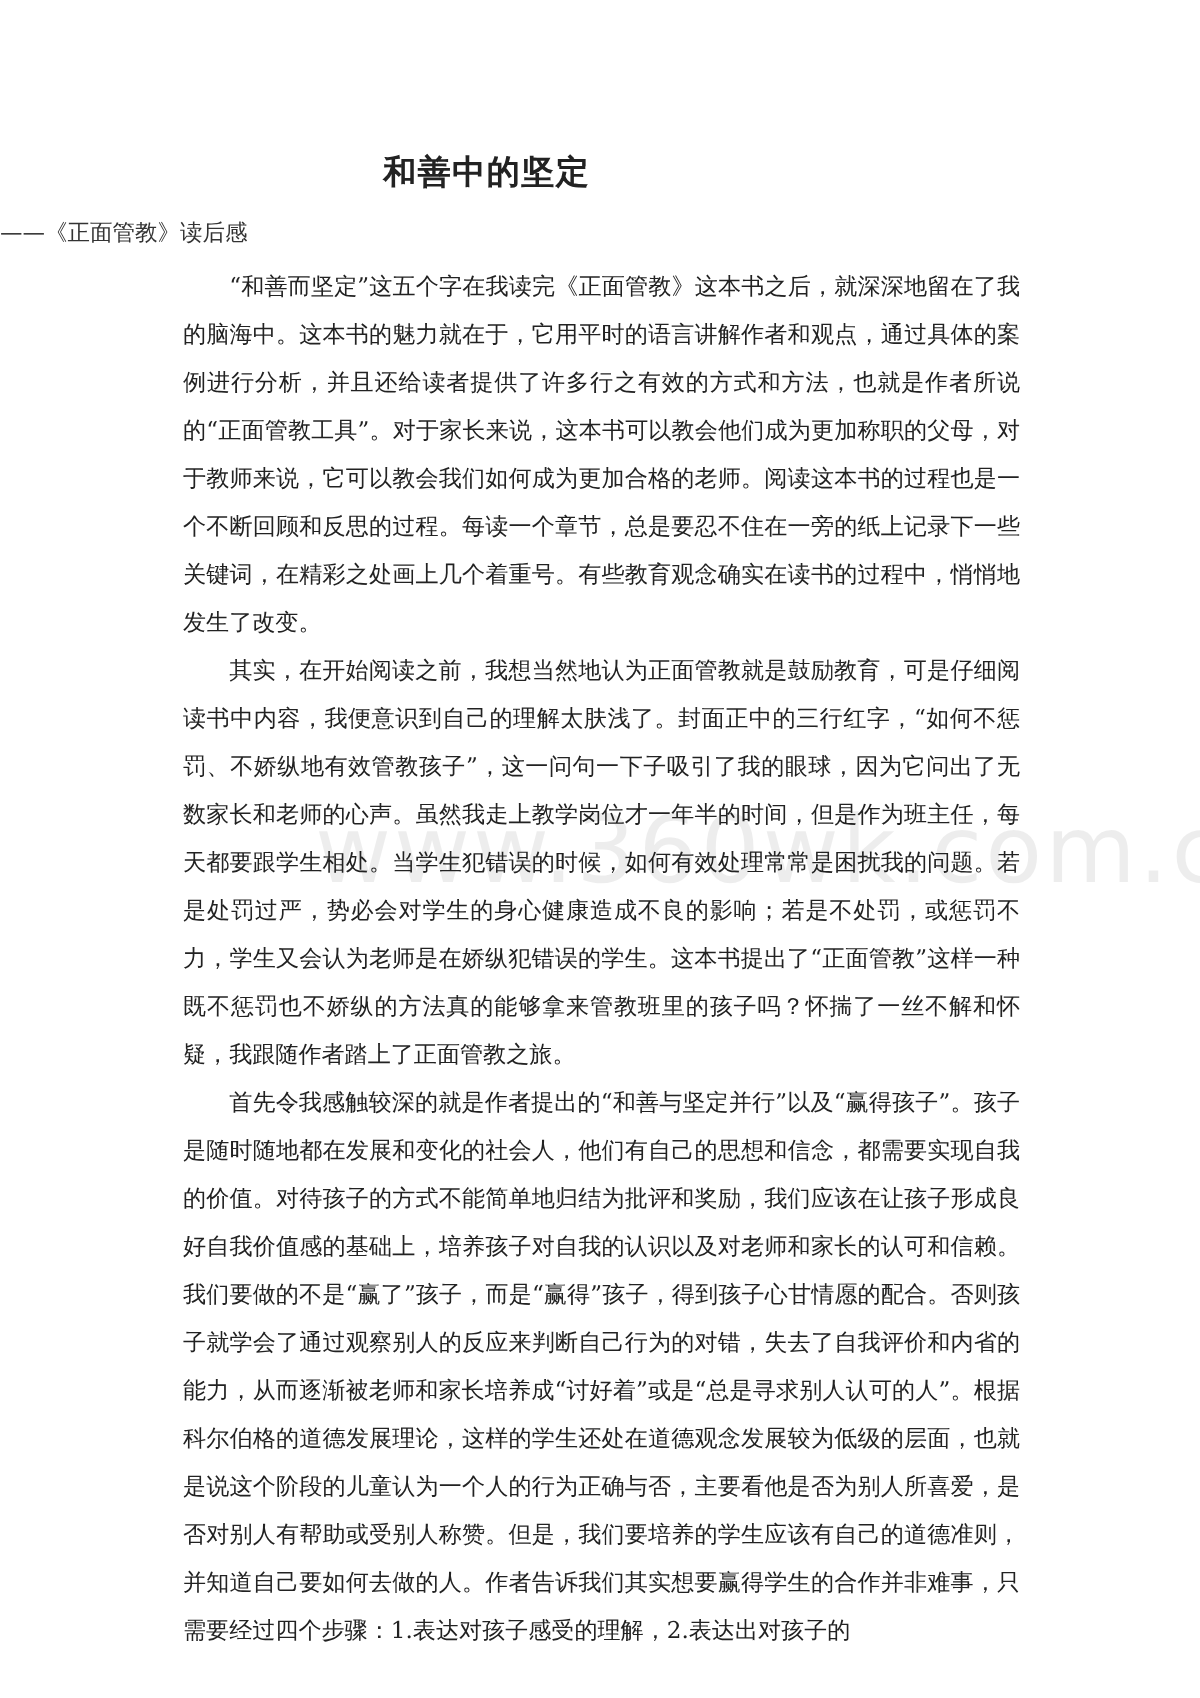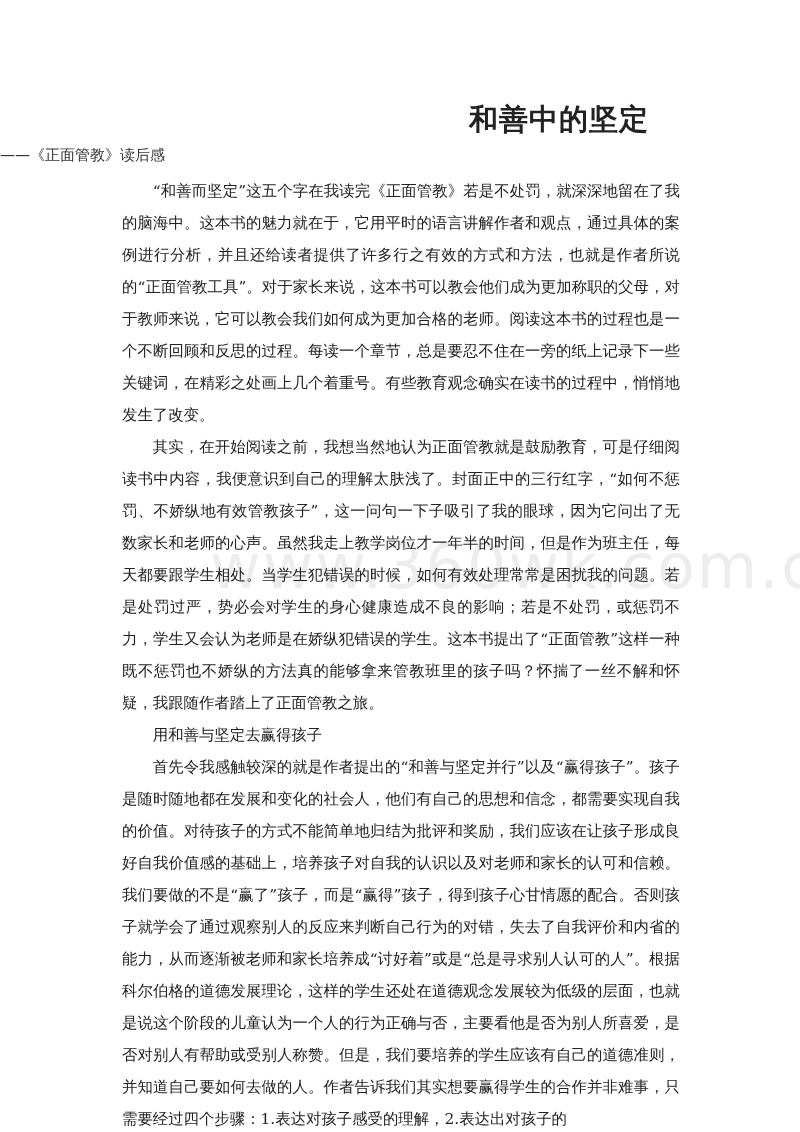--- a/index.html
+++ b/index.html
@@ -1,22 +1,22 @@
 <!DOCTYPE html>
 <html><head>
 <meta charset="utf-8">
 <style>
   html, body { margin: 0; padding: 0; background: #ffffff; }
   body { width: 800px; height: 1132px; position: relative; overflow: hidden; }
   .page {
     position: absolute; left: 0; top: 0; width: 800px; height: 1132px; background: #fff;
   }
   .title {
-    position: absolute; left: 0; top: 100px; width: 649px; text-align: right;
-    font-family: "DejaVu Sans", sans-serif; font-weight: bold; font-size: 29px;
+    position: absolute; left: 0; top: 100px; width: 649px; text-align: center;
+    font-family: "DejaVu Sans", sans-serif; font-weight: bold; font-size: 22px;
     color: #222; letter-spacing: 1px;
   }
   .subtitle {
     position: absolute; left: 0; top: 146px; width: 800px; text-align: left;
     font-family: "DejaVu Sans", sans-serif; font-size: 15px; color: #333;
   }
   .body {
     position: absolute; left: 122px; top: 175px; width: 558px;
     font-family: "DejaVu Serif", serif; font-size: 15.4px; line-height: 32px;
     color: #222; text-align: justify;
@@ -29,18 +29,17 @@
   }
 </style>
 </head>
 <body>
 
 <div class="page">
   <div class="title">和善中的坚定</div>
   <div class="subtitle">——《正面管教》读后感</div>
   <div class="watermark">www.360wk.com.cn</div>
   <div class="body">
-    <p>“和善而坚定”这五个字在我读完《正面管教》若是不处罚，就深深地留在了我的脑海中。这本书的魅力就在于，它用平时的语言讲解作者和观点，通过具体的案例进行分析，并且还给读者提供了许多行之有效的方式和方法，也就是作者所说的“正面管教工具”。对于家长来说，这本书可以教会他们成为更加称职的父母，对于教师来说，它可以教会我们如何成为更加合格的老师。阅读这本书的过程也是一个不断回顾和反思的过程。每读一个章节，总是要忍不住在一旁的纸上记录下一些关键词，在精彩之处画上几个着重号。有些教育观念确实在读书的过程中，悄悄地发生了改变。</p>
+    <p>“和善而坚定”这五个字在我读完《正面管教》这本书之后，就深深地留在了我的脑海中。这本书的魅力就在于，它用平时的语言讲解作者和观点，通过具体的案例进行分析，并且还给读者提供了许多行之有效的方式和方法，也就是作者所说的“正面管教工具”。对于家长来说，这本书可以教会他们成为更加称职的父母，对于教师来说，它可以教会我们如何成为更加合格的老师。阅读这本书的过程也是一个不断回顾和反思的过程。每读一个章节，总是要忍不住在一旁的纸上记录下一些关键词，在精彩之处画上几个着重号。有些教育观念确实在读书的过程中，悄悄地发生了改变。</p>
     <p>其实，在开始阅读之前，我想当然地认为正面管教就是鼓励教育，可是仔细阅读书中内容，我便意识到自己的理解太肤浅了。封面正中的三行红字，“如何不惩罚、不娇纵地有效管教孩子”，这一问句一下子吸引了我的眼球，因为它问出了无数家长和老师的心声。虽然我走上教学岗位才一年半的时间，但是作为班主任，每天都要跟学生相处。当学生犯错误的时候，如何有效处理常常是困扰我的问题。若是处罚过严，势必会对学生的身心健康造成不良的影响；若是不处罚，或惩罚不力，学生又会认为老师是在娇纵犯错误的学生。这本书提出了“正面管教”这样一种既不惩罚也不娇纵的方法真的能够拿来管教班里的孩子吗？怀揣了一丝不解和怀疑，我跟随作者踏上了正面管教之旅。</p>
-    <p>用和善与坚定去赢得孩子</p>
     <p>首先令我感触较深的就是作者提出的“和善与坚定并行”以及“赢得孩子”。孩子是随时随地都在发展和变化的社会人，他们有自己的思想和信念，都需要实现自我的价值。对待孩子的方式不能简单地归结为批评和奖励，我们应该在让孩子形成良好自我价值感的基础上，培养孩子对自我的认识以及对老师和家长的认可和信赖。我们要做的不是“赢了”孩子，而是“赢得”孩子，得到孩子心甘情愿的配合。否则孩子就学会了通过观察别人的反应来判断自己行为的对错，失去了自我评价和内省的能力，从而逐渐被老师和家长培养成“讨好着”或是“总是寻求别人认可的人”。根据科尔伯格的道德发展理论，这样的学生还处在道德观念发展较为低级的层面，也就是说这个阶段的儿童认为一个人的行为正确与否，主要看他是否为别人所喜爱，是否对别人有帮助或受别人称赞。但是，我们要培养的学生应该有自己的道德准则，并知道自己要如何去做的人。作者告诉我们其实想要赢得学生的合作并非难事，只需要经过四个步骤：1.表达对孩子感受的理解，2.表达出对孩子的</p>
   </div>
 </div>
 
 </body></html>

